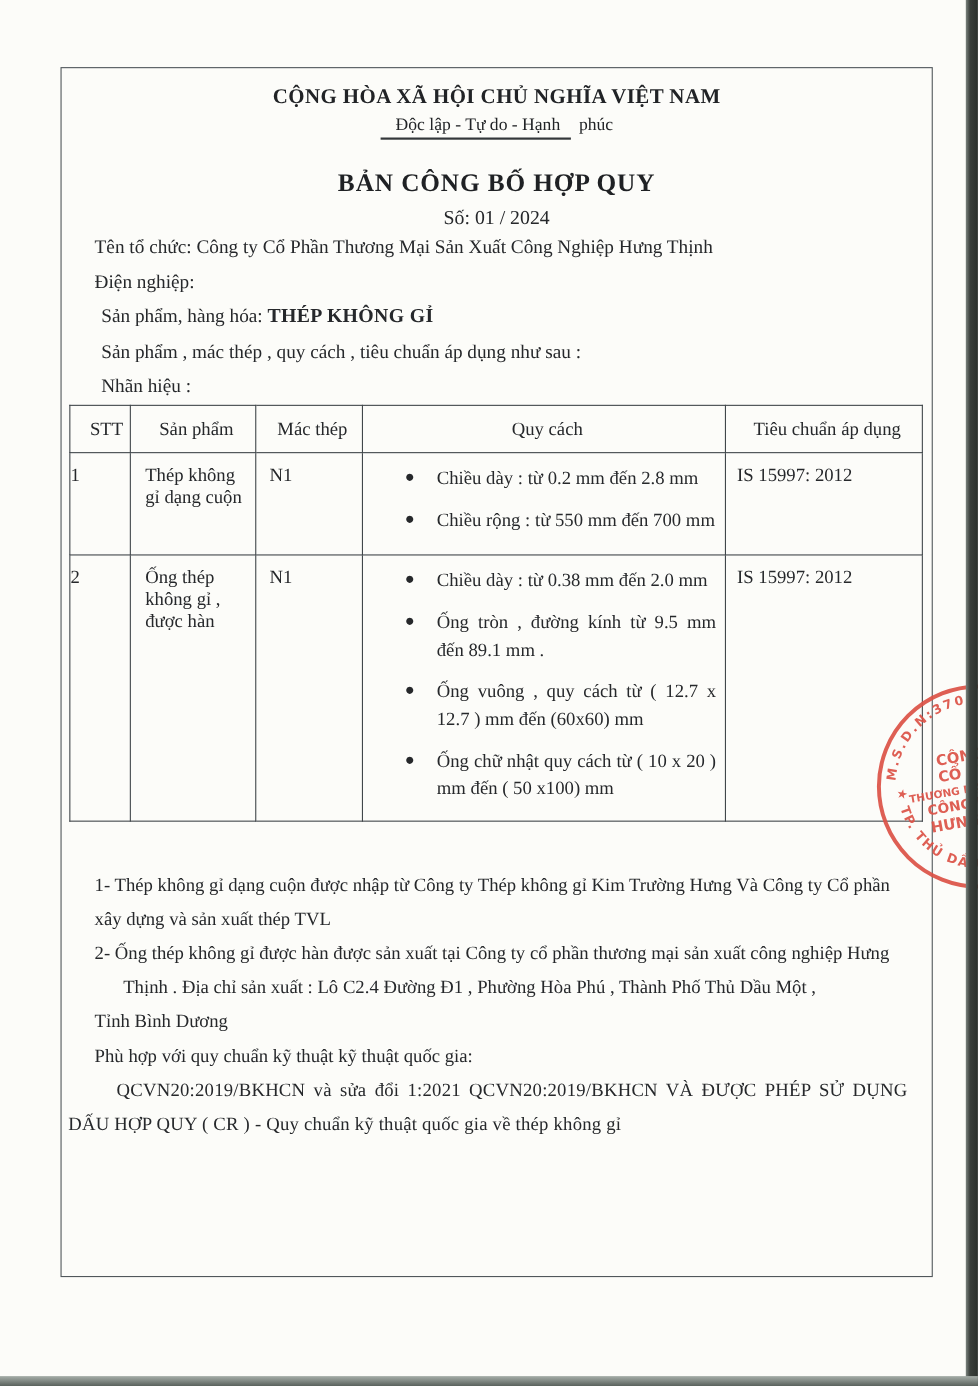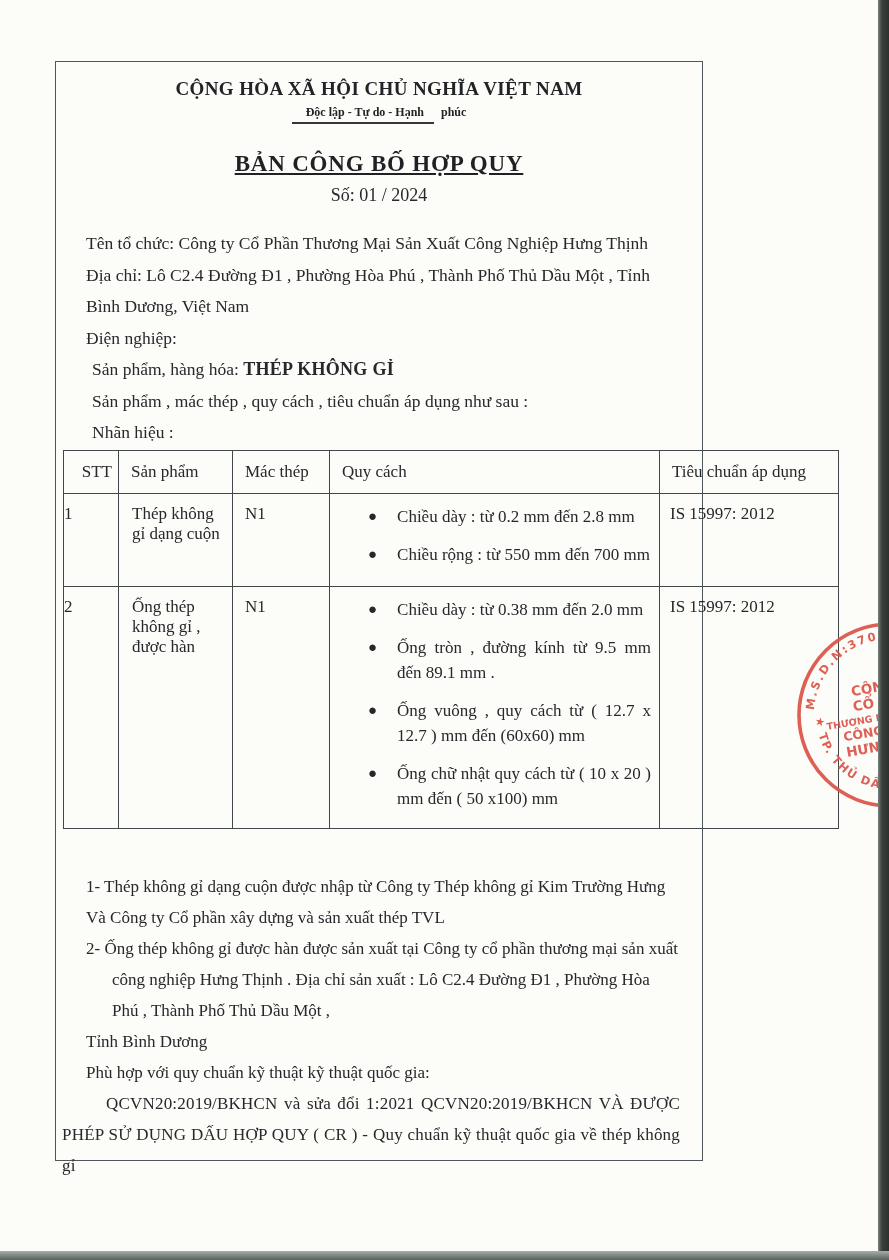--- a/index.html
+++ b/index.html
@@ -17,43 +17,43 @@
     background:linear-gradient(to right, #7b837e 0%, #3a403c 35%, #2b312d 100%);
     z-index:20;
   }
   .scan-bottom {
     position:absolute; left:0; bottom:0; width:100%; height:9px;
     background:linear-gradient(to bottom, #a6aea9 0%, #5a625d 100%);
     z-index:21;
   }
   
   .frame {
-    position:absolute; left:55px; top:61px; width:648px; height:1100px;
+    position:absolute; left:55px; top:61px; width:793px; height:1100px;
     border:1.6px solid #50575b;
     background:transparent;
   }
   .center { text-align:center; }
   .hdr-republic {
     margin-top:16px;
     font-size:19px; font-weight:bold; letter-spacing:.4px; color:#212326;
   }
-  .hdr-motto { margin-top:5px; font-size:12px; font-weight:bold; color:#212326; }
+  .hdr-motto { margin-top:5px; font-size:16px; font-weight:normal; color:#212326; }
   .motto-underline {
     display:inline-block;
     border-bottom:2px solid #33373a;
     padding:0 10px 2px 14px;
   }
   .motto-tail { margin-left:7px; }
   .doc-title {
     margin-top:27px;
-    font-size:23px; font-weight:bold; letter-spacing:.8px; color:#1f2124;text-decoration:underline;
+    font-size:23px; font-weight:bold; letter-spacing:.8px; color:#1f2124;
   }
   .doc-number { margin-top:8px; font-size:18px; }
   .body-text {
-    margin:22px 26px 0 30px;
+    margin:0 26px 0 30px;
     font-size:17.5px; line-height:31.5px;
   }
   .body-text p { margin:0; }
   .body-text p.indent { padding-left:6px; }
   .product-value { font-size:18px; letter-spacing:.3px; }
   
   .spec-table {
     margin:1px 0 0 7px;
     width:775px;
     border-collapse:collapse;
@@ -62,21 +62,21 @@
   }
   .spec-table th, .spec-table td {
     border:1.6px solid #41474b;
     vertical-align:top;
     font-weight:normal;
     text-align:left;
   }
   .spec-table thead tr { height:43px; }
   .spec-table tr.row1 { height:93px; }
   .spec-table tr.row2 { height:237px; }
-  .spec-table th { vertical-align:middle; padding:2px 6px 2px 12px; }
+  .spec-table th { vertical-align:middle; padding:2px 6px 2px 12px;text-align:center; }
   .spec-table th.c-stt { text-align:right; padding-left:4px; }
   .cell-stt { text-align:center; padding-top:10px; }
   .cell-sp  { padding:10px 10px 4px 13px; text-align:justify; }
   .cell-mt  { text-align:center; padding-top:10px;padding-left:12px; }
   .cell-qc  { padding:10px 8px 4px 38px; }
   .cell-tc  { padding:10px 4px 4px 10px; }
   .spec-item { display:flex; gap:20px; margin-bottom:13px; }
   .spec-item .bullet { flex:0 0 auto; font-size:15px; line-height:25px; }
   .spec-item .spec-text { text-align:justify; line-height:25px; }
   
@@ -112,21 +112,20 @@
 
     <div class="center hdr-motto">
       <span class="motto-underline">Độc lập - Tự do - Hạnh</span><span class="motto-tail">phúc</span>
     </div>
 
     <div class="center doc-title">BẢN CÔNG BỐ HỢP QUY</div>
     <div class="center doc-number">Số: 01 / 2024</div>
 
     <div class="body-text">
       <p>Tên tổ chức: Công ty Cổ Phần Thương Mại Sản Xuất Công Nghiệp Hưng Thịnh</p>
-      <p>Địa chỉ: Lô C2.4 Đường Đ1 , Phường Hòa Phú , Thành Phố Thủ Dầu Một , Tỉnh Bình Dương, Việt Nam</p>
       <p>Điện nghiệp:</p>
       <p class="indent"><span>Sản phẩm, hàng hóa:</span> <b class="product-value">THÉP KHÔNG GỈ</b></p>
       <p class="indent">Sản phẩm , mác thép , quy cách , tiêu chuẩn áp dụng như sau :</p>
       <p class="indent">Nhãn hiệu :</p>
     </div>
 
     <table class="spec-table">
       <colgroup>
         <col style="width:55px">
           <col style="width:114px">

